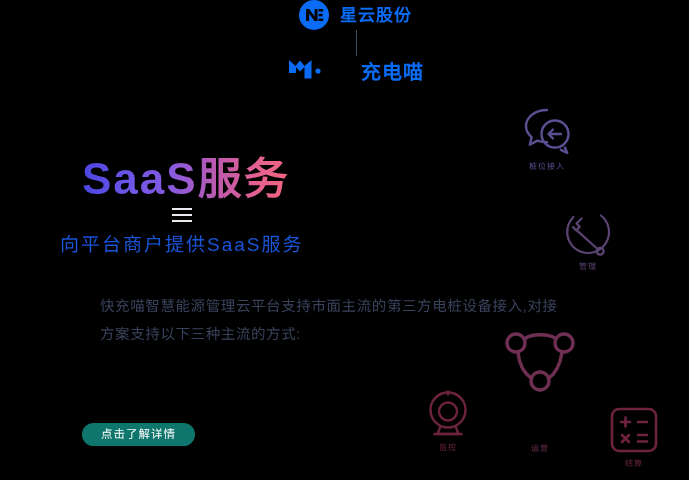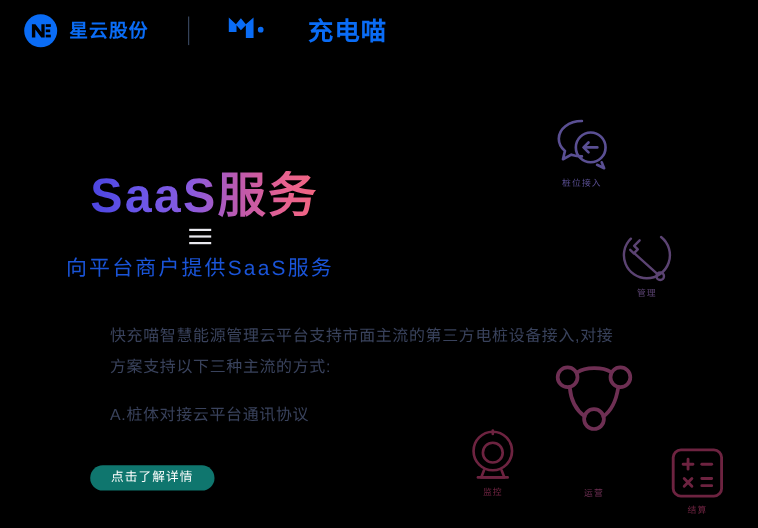--- a/index.html
+++ b/index.html
@@ -22,20 +22,21 @@
   .header {
     position: absolute;
     left: 0;
     top: 0;
     width: 689px;
     height: 56px;
     display: flex;
     align-items: center;
     padding-left: 22px;
     box-sizing: border-box;
+    flex-direction: column;
   }
   .brand {
     display: flex;
     align-items: center;
     gap: 11px;
   }
   .brand-mark {
     width: 30px;
     height: 30px;
     border-radius: 50%;
@@ -61,21 +62,21 @@
     margin: 0 34px 0 36px;
     flex: none;
   }
   .brand2 {
     display: flex;
     align-items: center;
     gap: 8px;
   }
   .brand2-mark { display: block; flex: none; }
   .brand2-name {
-    font-size: 23px;
+    font-size: 20px;
     font-weight: bold;
     color: #0a6cf5;
     letter-spacing: 1px;
     line-height: 1;
     white-space: nowrap;
     margin-left: 18px;
   }
 
   
   .hero-title {
@@ -165,21 +166,21 @@
   }
   .decor svg { display: block; }
   .decor-label {
     margin-top: 5px;
     font-size: 8px;
     letter-spacing: 1px;
     line-height: 1;
     white-space: nowrap;
   }
 
-  .decor-chat       { left: 498px; top: 102px; }
+  .decor-chat       { left: 516px; top: 102px; }
   .decor-chat .decor-label  { color: #5a4f93; }
   .decor-wrench     { left: 563px; top: 208px; }
   .decor-wrench .decor-label { color: #5b4372; }
   .decor-network    { left: 502px; top: 326px; gap: 48px; }
   .decor-network .decor-label { color: #6e2f53; }
   .decor-gauge      { left: 425px; top: 389px; }
   .decor-gauge .decor-label { color: #6d2340; }
   .decor-calc       { left: 608px; top: 405px; }
   .decor-calc .decor-label { color: #6d2340; }
 </style>
@@ -220,21 +221,20 @@
   <span class="menu-icon">
     <span></span>
       <span></span>
       <span></span>
   </span>
   <span class="subtitle-text">向平台商户提供SaaS服务</span>
 </div>
 
 <div class="body-copy">
   <p>快充喵智慧能源管理云平台支持市面主流的第三方电桩设备接入,对接方案支持以下三种主流的方式:</p>
-  <p>A.桩体对接云平台通讯协议</p>
 </div>
 
 <button class="cta-button">点击了解详情</button>
 
 <div class="decor decor-chat">
   <span>
     <svg width="62" height="56" viewBox="0 0 62 56" aria-hidden="true" fill="none" stroke="#5a4f93" stroke-width="2.4" stroke-linecap="round" stroke-linejoin="round">
       <path d="M31 8c-12 0-21 7.2-21 16.1 0 4.3 2.1 8.2 5.6 11.1l-1.8 7.6 7.6-4.2c2.9 1 6.1 1.6 9.6 1.6"></path>
       <circle cx="39" cy="32" r="13.5"></circle>
       <path d="M49 45.5l2.2 5.4-6.4-3.1"></path>

